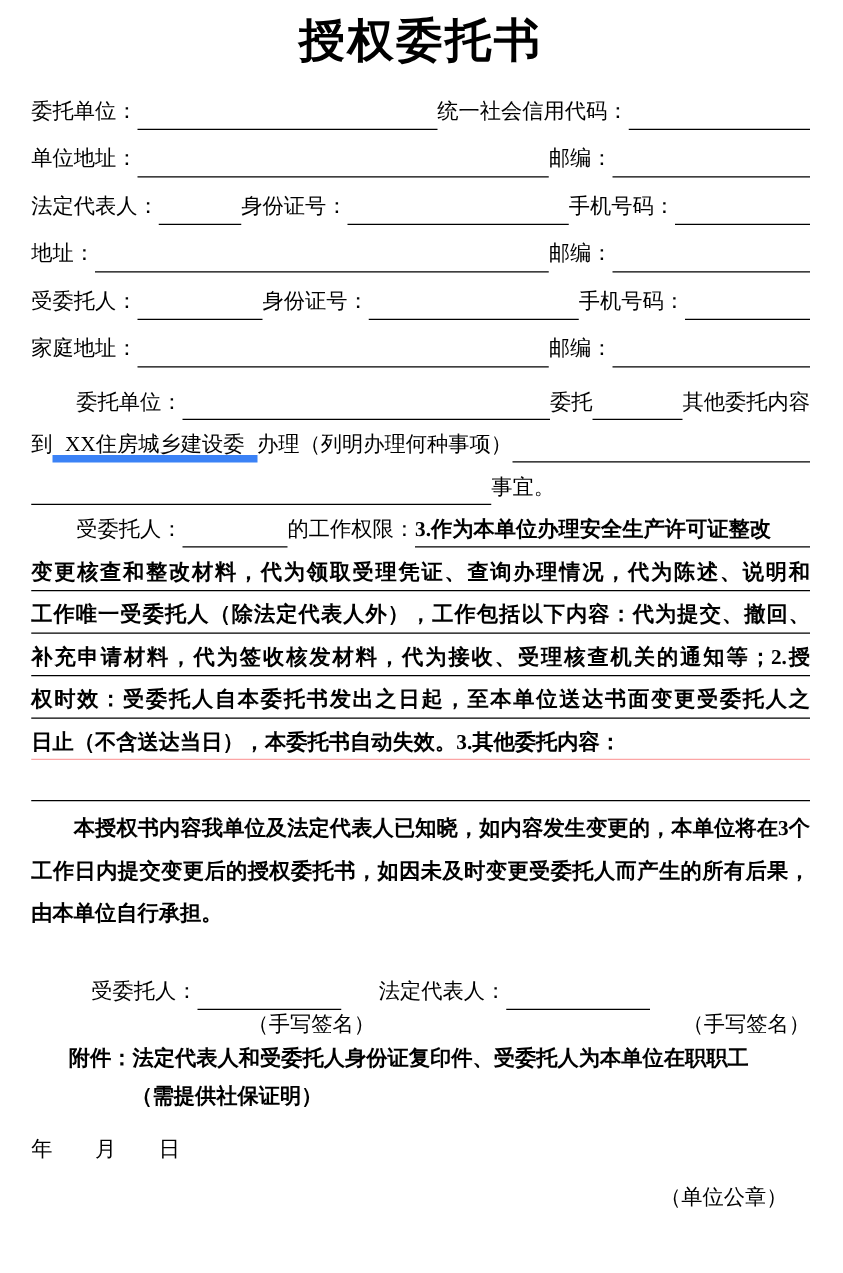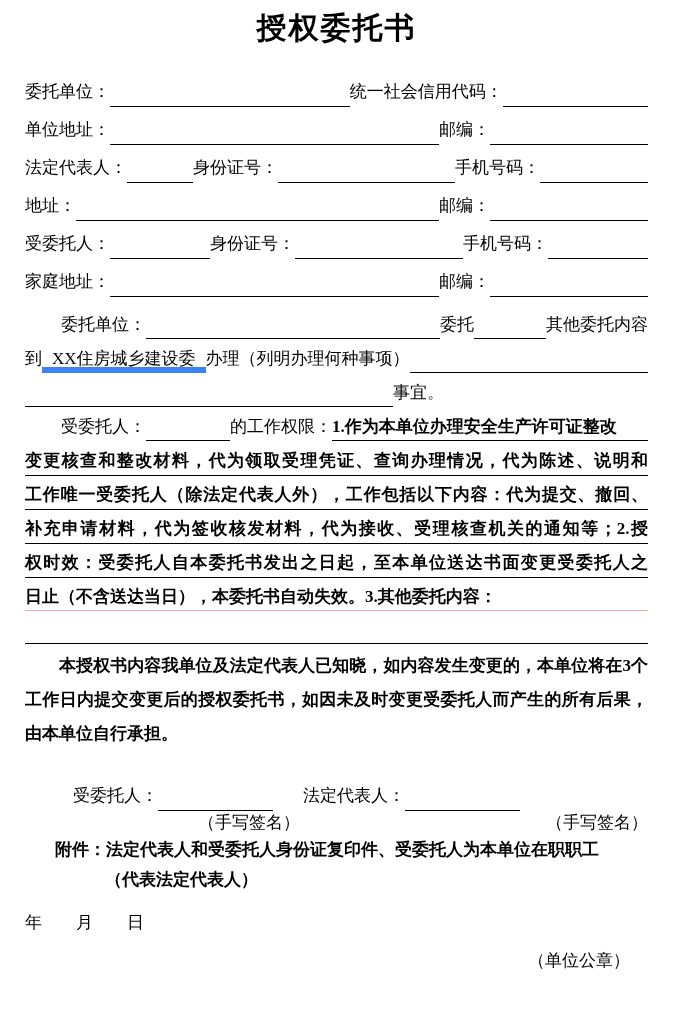--- a/index.html
+++ b/index.html
@@ -9,23 +9,23 @@
     width: 674px; height: 1018px;
     background: #fff; color: #000;
     font-family: "Liberation Serif", "DejaVu Serif", serif;
     font-size: 17px;
     padding: 8px 26px 0 25px;
     overflow: hidden;
   }
   .doc-title {
     font-family: "Liberation Sans", "DejaVu Sans", sans-serif;
     font-weight: bold;
-    font-size: 30px;
+    font-size: 37px;
     text-align: center;
-    margin: 0 0 28px 0;
+    margin: 0 0 16px 0;
     letter-spacing: 2px;
   }
   
   .frow { display: flex; height: 30px; margin-bottom: 8px; }
   .frow .lbl { line-height: 30px; white-space: nowrap; }
   .blank { border-bottom: 1px solid #000; align-self: stretch; }
   .g1 { flex: 1; }
   .g165 { flex: 1.65; }
   .w66 { width: 66px; }  .w72 { width: 72px; }
   .w84 { width: 84px; }  .w100 { width: 100px; }
@@ -144,21 +144,21 @@
 
     <div class="prow">
       <span class="blank w368"></span>
       <span class="lbl">事宜。</span>
     </div>
 
     <div class="prow">
       <span class="lbl indent">受委托人：</span>
       <span class="blank w84"></span>
       <span class="lbl">的工作权限：</span>
-      <span class="bfirst">1.作为本单位办理安全生产许可证整改</span>
+      <span class="bfirst">3.作为本单位办理安全生产许可证整改</span>
     </div>
 
     <div class="bline">变更核查和整改材料，代为领取受理凭证、查询办理情况，代为陈述、说明和</div>
     <div class="bline">工作唯一受委托人（除法定代表人外），工作包括以下内容：代为提交、撤回、</div>
     <div class="bline">补充申请材料，代为签收核发材料，代为接收、受理核查机关的通知等；2.授</div>
     <div class="bline">权时效：受委托人自本委托书发出之日起，至本单位送达书面变更受委托人之</div>
 
     <div class="bline-last">
       <span class="lbl">日止（不含送达当日），本委托书自动失效。3.其他委托内容：</span>
       <span class="g1"></span>
@@ -176,18 +176,18 @@
     <span class="lbl">法定代表人：</span>
     <span class="blank w115"></span>
   </div>
 
   <div class="signote-row">
     <span class="signote-1">（手写签名）</span>
     <span class="signote-2">（手写签名）</span>
   </div>
 
   <div class="attach1">附件：法定代表人和受委托人身份证复印件、受委托人为本单位在职职工</div>
-  <div class="attach2">（代表法定代表人）</div>
+  <div class="attach2">（需提供社保证明）</div>
 
   <div class="daterow">年　　月　　日</div>
   <div class="sealrow">（单位公章）</div>
 
 </div>
 
 </body></html>

